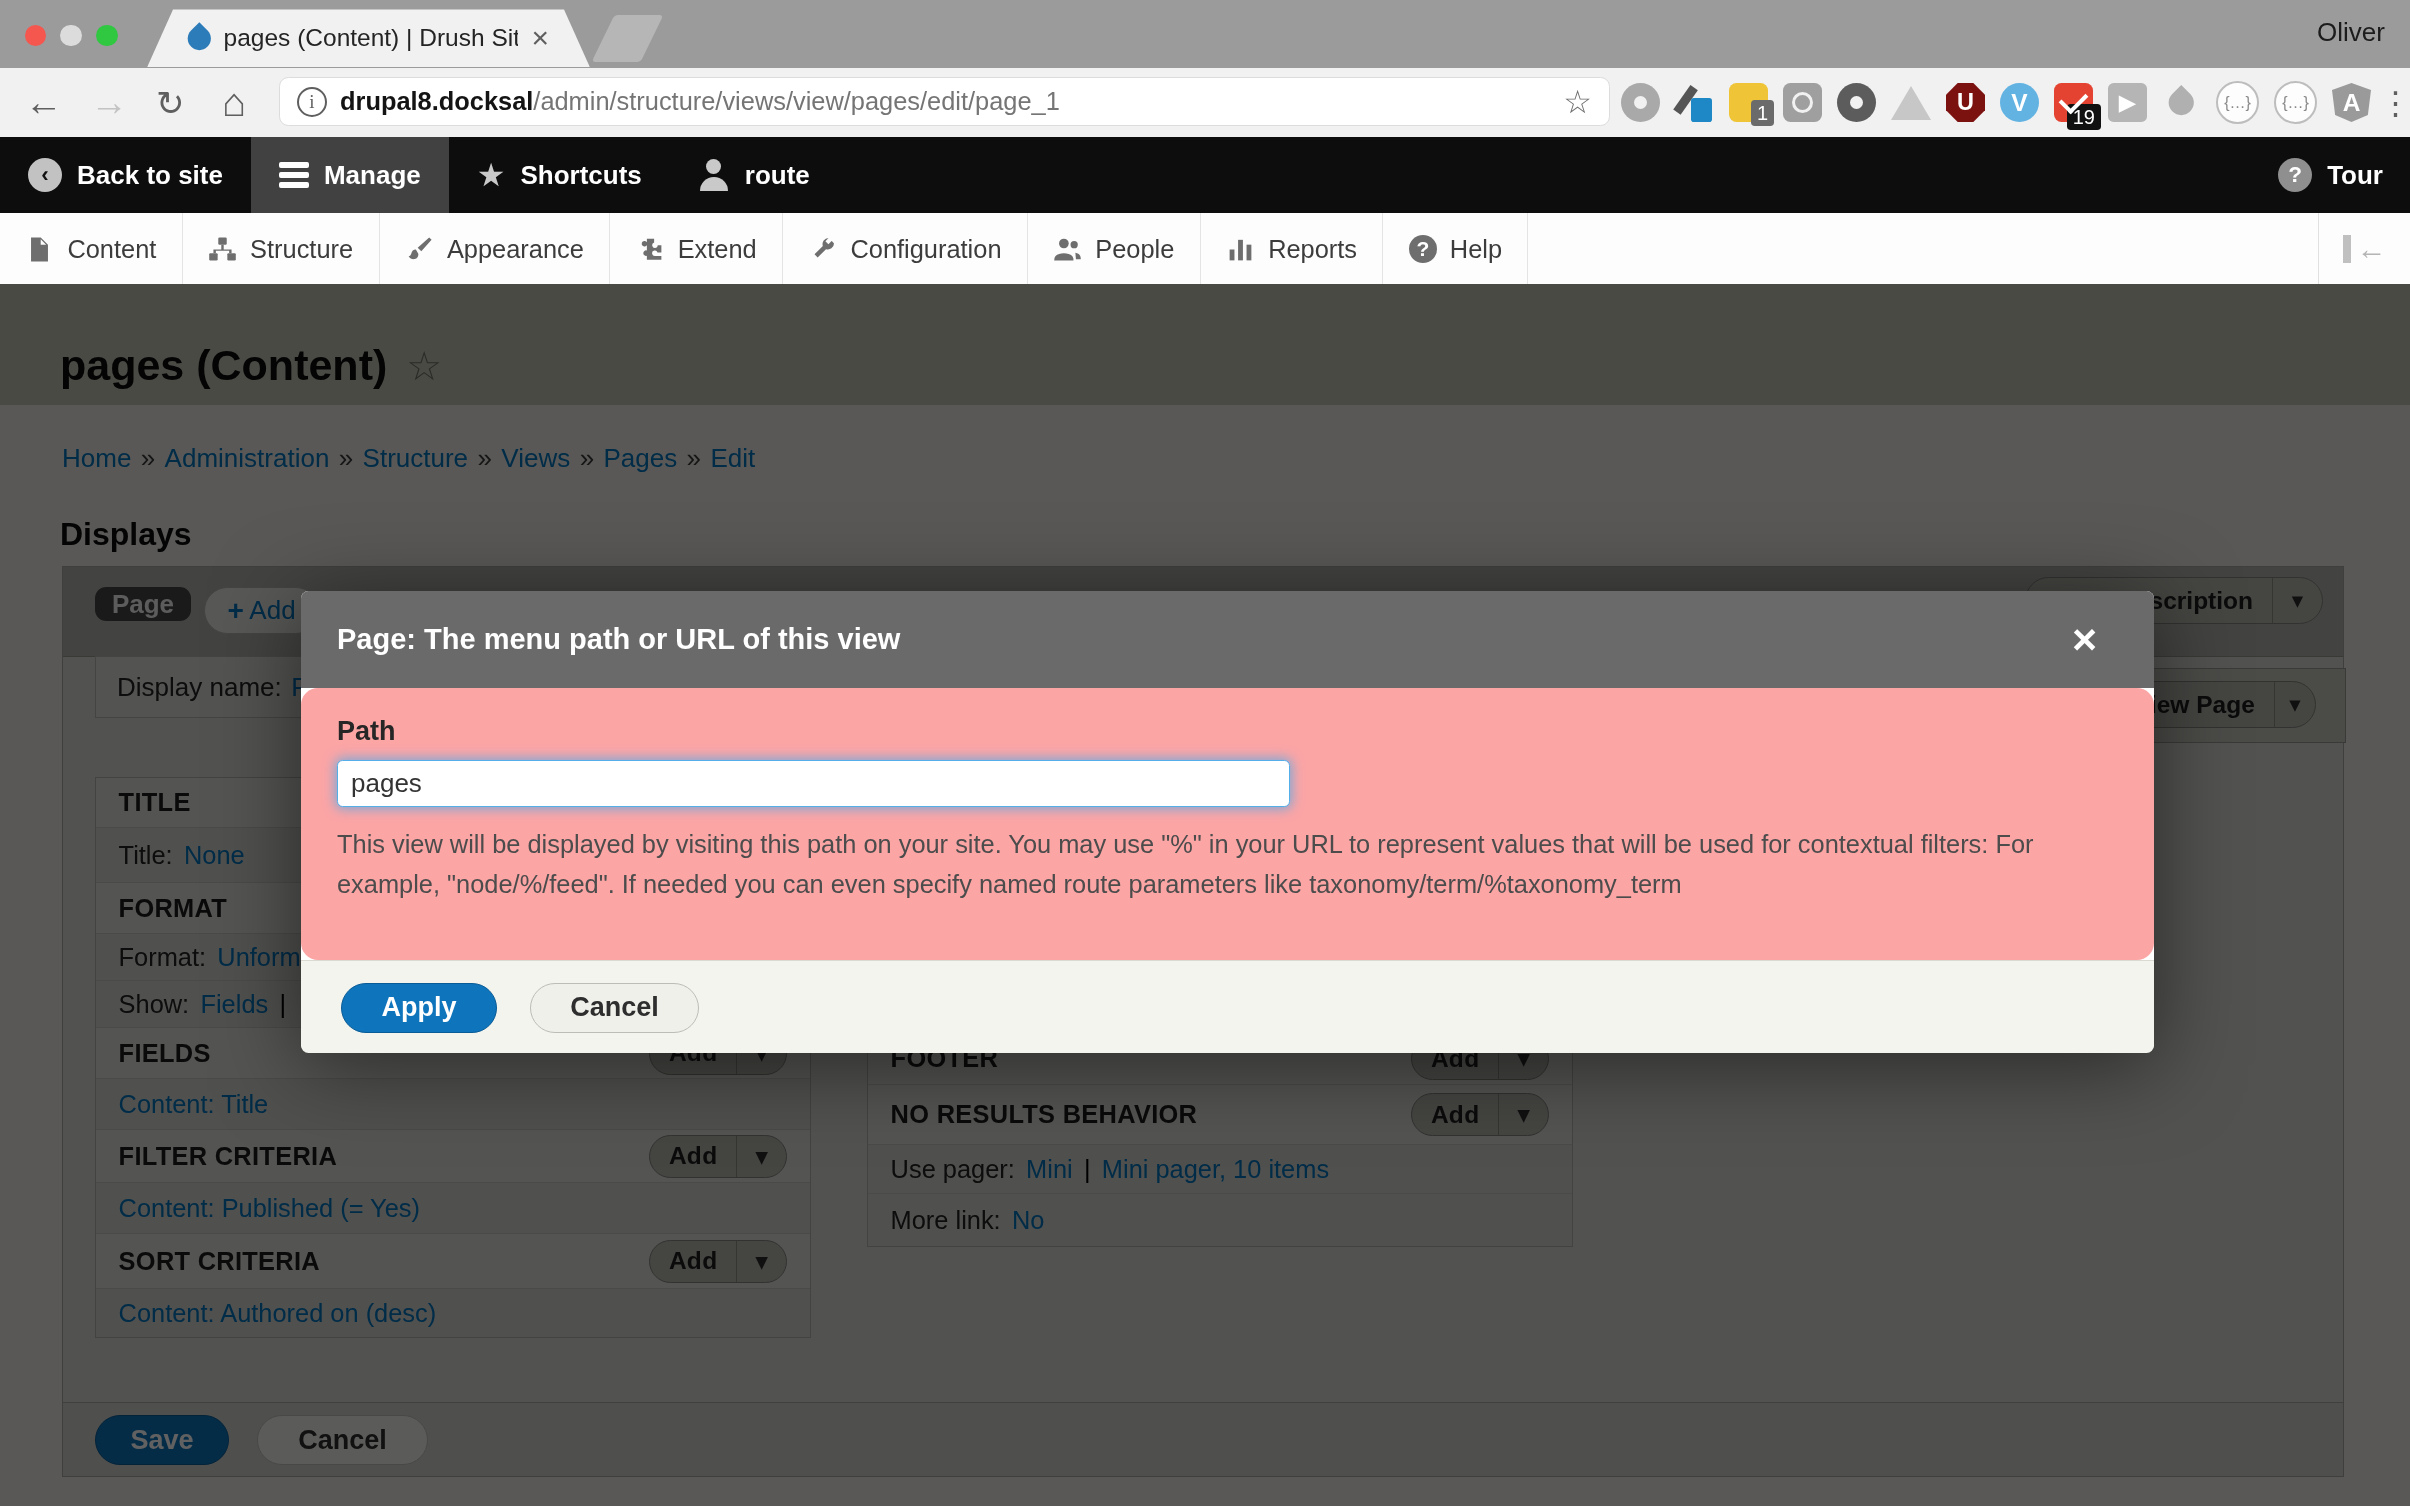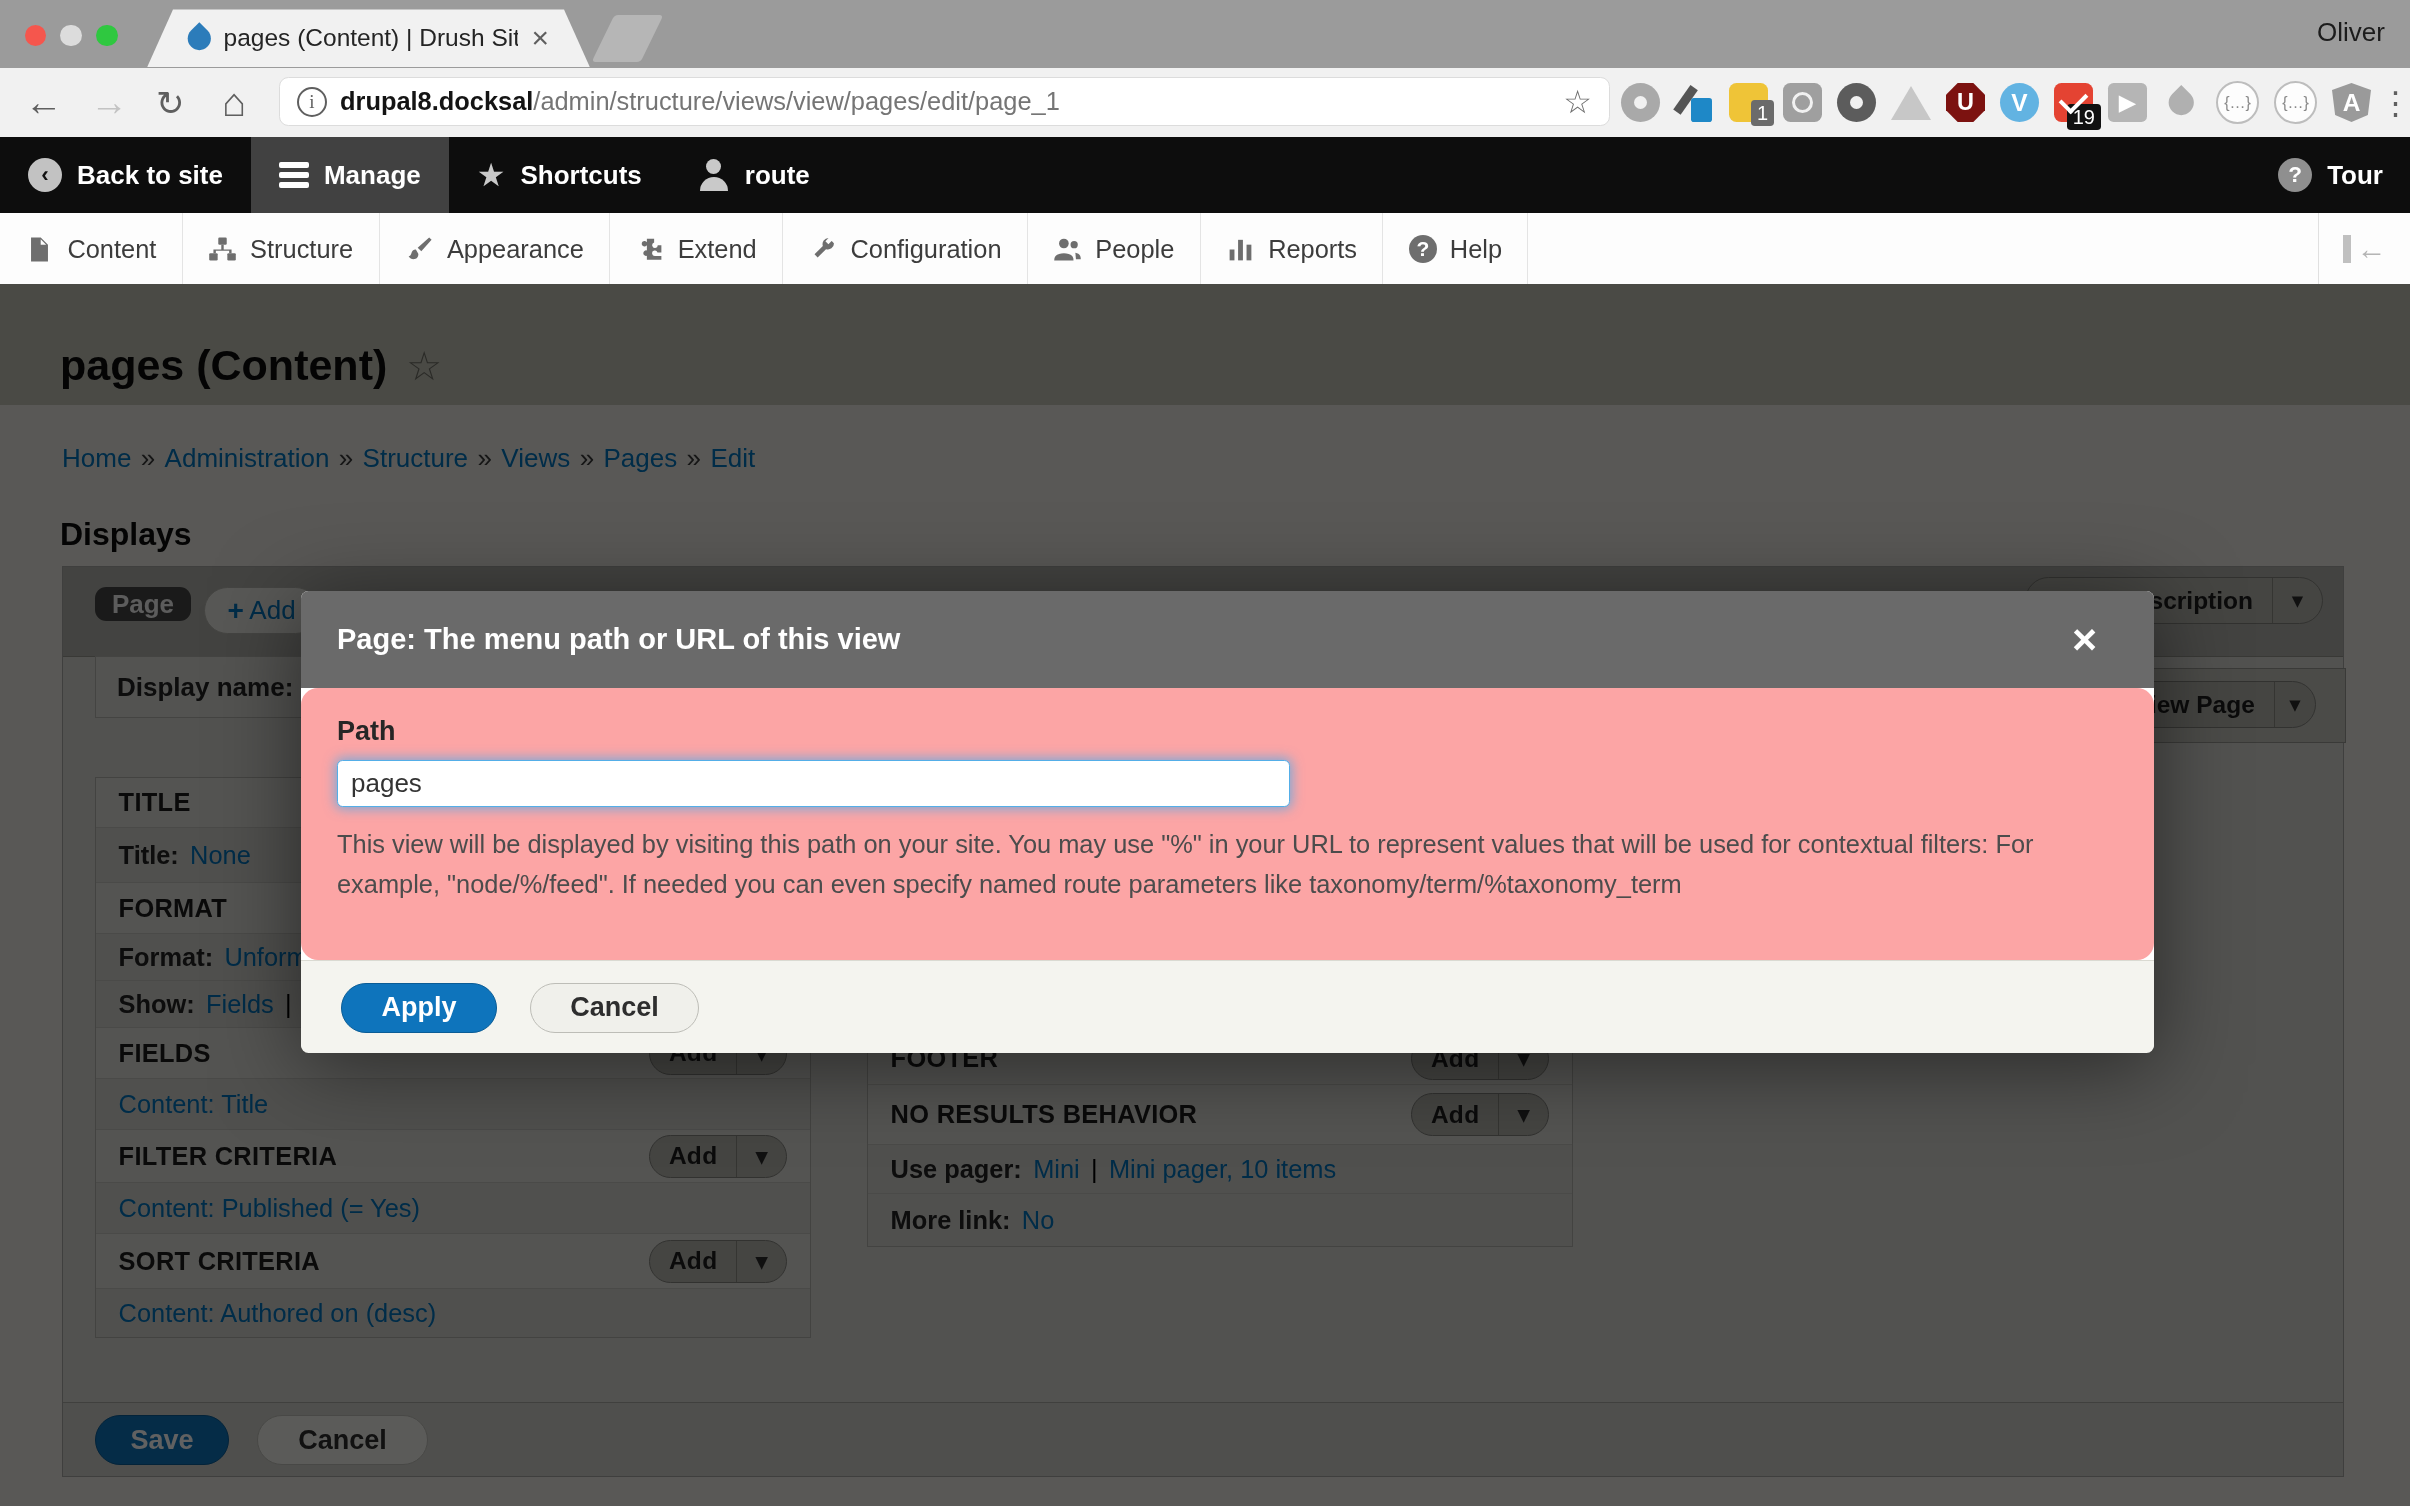--- a/index.html
+++ b/index.html
@@ -110,21 +110,21 @@
   .splitbtn{display:flex;align-items:stretch;background:#b5b5af;border:0.9px solid #84847e;border-radius:24.5px;overflow:hidden;box-sizing:border-box;}
   .sb-main{display:flex;align-items:center;padding:0 19px;font-size:24.5px;font-weight:bold;color:#1d1d1d;white-space:nowrap;}
   .sb-caret{display:flex;align-items:center;justify-content:center;width:49px;border-left:0.9px solid #8b8b85;font-size:22.6px;color:#2a2a2a;}
   .namedesc{position:absolute;left:1962px;top:10.4px;width:298px;height:47px;}
   .namedesc .sb-main{flex:1;justify-content:flex-end;overflow:hidden;}
   .vp-wrap{position:absolute;left:2034px;top:101px;width:247px;height:73px;border:0.9px solid #9a9a94;background:#c4c4be;}
   .viewpage{position:absolute;left:16px;top:12.2px;width:202px;height:47px;}
 
   .dn-row{position:absolute;left:32px;top:89px;width:716px;height:62px;background:#d9d9d5;border:0.9px solid #b2b2ad;
        box-sizing:border-box;display:flex;align-items:center;padding:0 21px;font-size:26px;gap:9.4px;}
-  .bold-lab{font-weight:bold;color:#222;}
+  .bold-lab{font-weight:normal;color:#222;}
   .blue{color:#0074bd;text-decoration:none;}
 
   .col{position:absolute;border:0.9px solid #b0b0ac;box-sizing:border-box;background:#d3d3cf;}
   .col-left{left:32px;top:210px;width:716px;}
   .col-right{left:804px;top:465px;width:706px;}
   .sec-h{display:flex;align-items:center;justify-content:space-between;padding:0 22.6px;background:#dcdcd7;
        border-top:0.9px solid #c2c2be;font-size:25.4px;font-weight:bold;color:#1c1c1c;letter-spacing:0.3px;box-sizing:border-box;}
   .sec-r{display:flex;align-items:center;padding:0 22.6px;background:#d2d2ce;border-top:0.9px solid #c2c2be;
        font-size:25.4px;gap:11.3px;box-sizing:border-box;}
   .first{border-top:none;}

